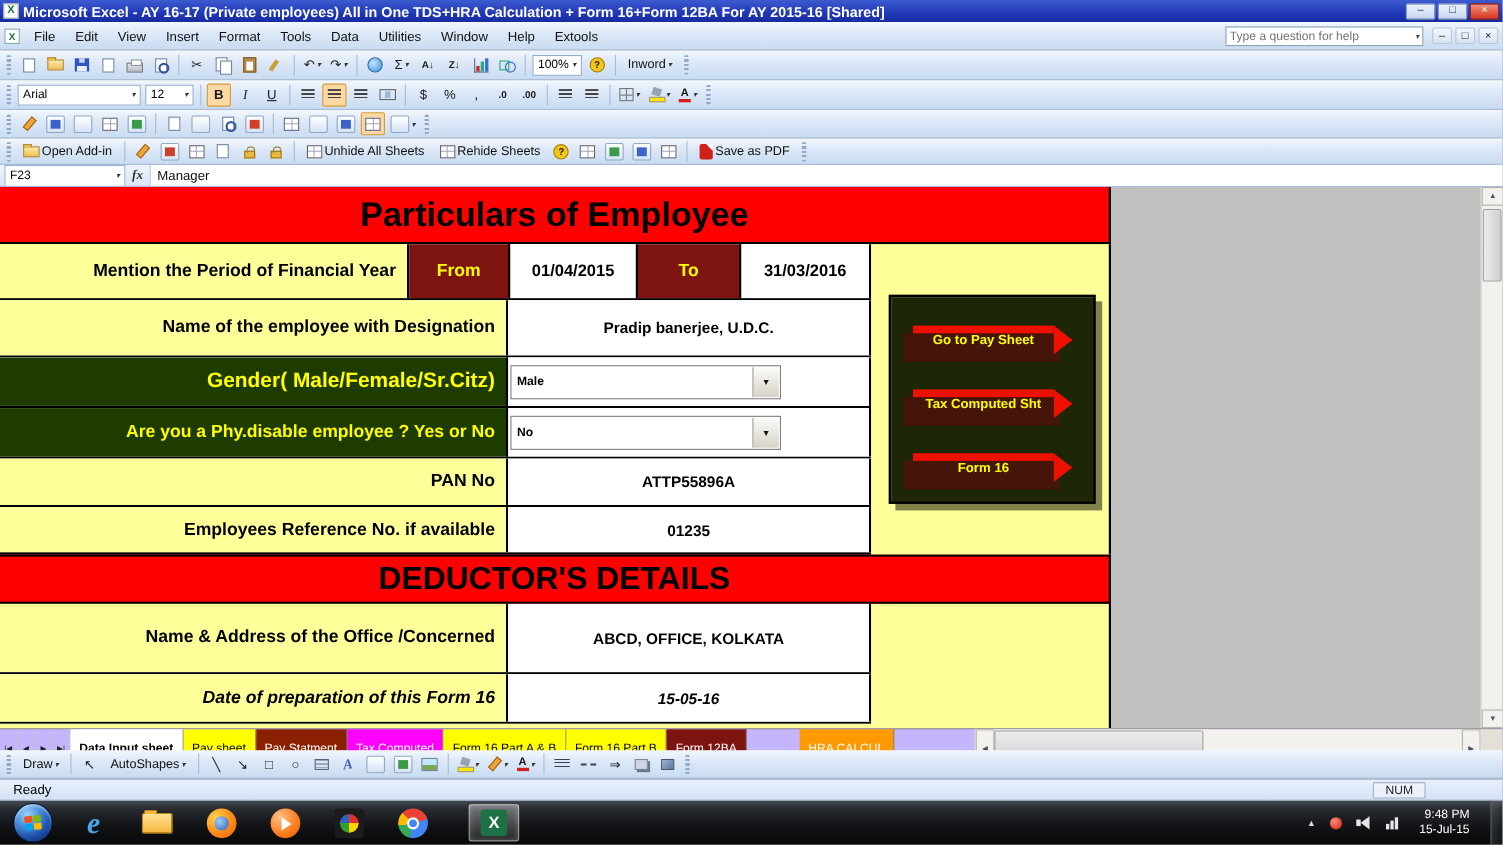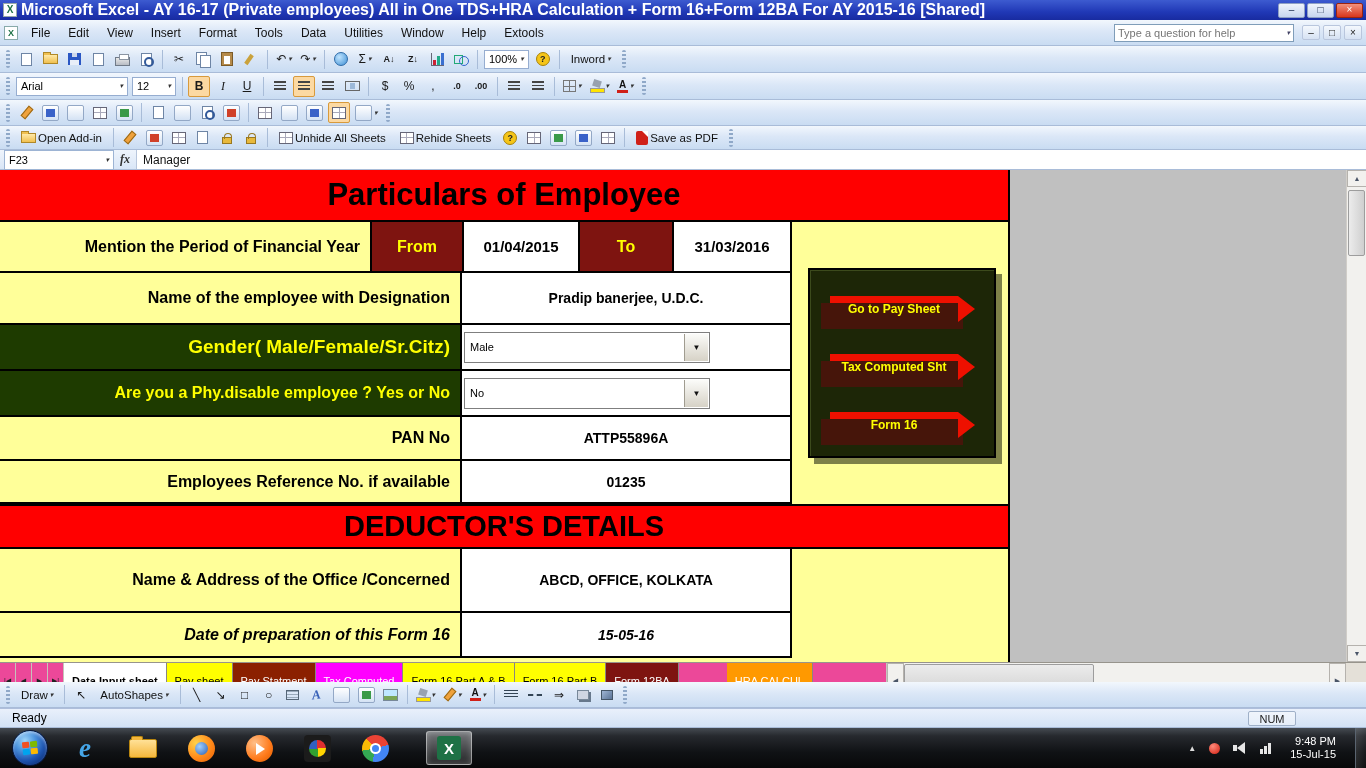--- a/index.html
+++ b/index.html
@@ -6,21 +6,21 @@
   body{width:1366px;height:768px;position:relative;overflow:hidden;background:#c0c0c0;
        font-family:"Liberation Sans",sans-serif;-webkit-font-smoothing:antialiased;}
 
   
   #titlebar{position:absolute;top:0;left:0;width:1366px;height:20px;
     background:linear-gradient(180deg,#3d5bd0,#2038b6 60%,#182ba0);
     display:flex;align-items:center;padding:0 3px;}
   .appico{width:14px;height:14px;background:#fff;border:1px solid #9aa;display:flex;
     align-items:center;justify-content:center;margin-right:4px;}
   .appico b{color:#1e7145;font-size:10px;line-height:10px;}
-  .ttext{color:#fff;font-size:16px;font-weight:bold;white-space:nowrap;overflow:hidden;}
+  .ttext{color:#fff;font-size:13px;font-weight:bold;white-space:nowrap;overflow:hidden;}
   .wbtns{margin-left:auto;display:flex;gap:2px;}
   .wb{width:27px;height:15px;border:1px solid #8ea0c4;border-radius:2px;font-size:10px;line-height:10px;
     background:linear-gradient(#eef3fb,#c7d6ef);color:#1a2a4a;display:flex;align-items:center;justify-content:center;cursor:default;}
   .wb-close{background:linear-gradient(#f2907c,#d8361c);color:#fff;border-color:#9a2410;}
 
   
   .bar{position:absolute;left:0;width:1366px;background:linear-gradient(#f2f7fd,#dbe7f7 45%,#c9dcf2);
     border-bottom:1px solid #a9bcd8;display:flex;align-items:center;padding-left:2px;}
   #menubar{top:20px;height:26px;}
   #tb1{top:46px;height:27px;}
@@ -137,42 +137,42 @@
   .grn{background:#1e3b00;color:#ffff00;}
   .glab{font-size:19px;}
   .fs15{font-size:15px;}
   .w372{width:372px;} .w92{width:92px;} .w116{width:116px;} .w94{width:94px;} .w118{width:118px;}
   .w462{width:462px;} .w330{width:330px;}
   .valL{justify-content:flex-start;padding-left:2px;}
   .strip{width:792px;height:4px;background:#ffff99;}
   .rz{position:absolute;left:792px;width:218px;background:#ffff99;border-right:2px solid #000;}
   #rz1{top:52px;height:282px;} #rz2{top:379px;height:113px;}
   .combo{width:246px;height:31px;background:#fff;border:1px solid #7f7f7f;position:relative;display:flex;
-    align-items:center;padding-left:5px;font-size:11px;font-weight:normal;}
+    align-items:center;padding-left:5px;font-size:11px;font-weight:bold;}
   .combo .cb{position:absolute;top:1px;right:1px;bottom:1px;width:24px;background:linear-gradient(#fbfbf9,#d6d2c6);
     border-left:1px solid #a09c90;display:flex;align-items:center;justify-content:center;font-size:8px;color:#111;}
   #navbox{position:absolute;left:808px;top:98px;width:188px;height:190px;background:#1d2607;border:2px solid #000;
     box-shadow:6px 6px 0 rgba(20,25,5,.55), inset 1px 1px 0 #3c4a1c;}
   .nav-arrow{position:absolute;left:20px;width:128px;height:26px;background:#ee1000;display:flex;align-items:center;
     justify-content:center;color:#ffff00;font-weight:bold;font-size:12px;z-index:0;white-space:nowrap;}
   .nav-arrow::after{content:"";position:absolute;right:-17px;top:0;border-top:13px solid rgba(0,0,0,0);
     border-bottom:13px solid rgba(0,0,0,0);border-left:17px solid #ee1000;}
   .nav-arrow::before{content:"";position:absolute;left:-9px;top:7px;width:142px;height:26px;background:#46150a;z-index:-1;}
   #na1{top:26px;} #na2{top:84px;} #na3{top:142px;}
 
   
   #vscroll{position:absolute;left:1346px;top:170px;width:20px;height:492px;background:#f2f1ee;border-left:1px solid #d0cdc8;}
   .vbtn{position:absolute;left:0;width:20px;height:17px;background:#f2f1ee;border:1px solid #b5b2ad;
     display:flex;align-items:center;justify-content:center;font-size:7px;color:#4a5568;}
   #vup{top:0;} #vdn{bottom:0;}
   #vthumb{position:absolute;left:1px;top:20px;width:17px;height:66px;background:linear-gradient(90deg,#ececec,#cfcfcf);
     border:1px solid #9d9d9d;border-radius:2px;}
 
   
-  #tabsrow{position:absolute;top:662px;left:0;width:1366px;height:36px;background:#ec4899;border-top:1px solid #97948c;
+  #tabsrow{position:absolute;top:662px;left:0;width:1366px;height:36px;background:#c4b5fd;border-top:1px solid #97948c;
     display:flex;align-items:stretch;}
   .tnav{width:16px;display:flex;align-items:center;justify-content:center;font-size:7px;color:#222;border-right:1px solid #c6c2ba;}
   .stab{display:flex;align-items:center;padding:0 8px;font-size:11px;border-right:1px solid #8a877f;white-space:nowrap;color:#000;}
   .t-active{background:#fff;font-weight:bold;text-decoration:underline;}
   .t-yellow{background:#ffff00;}
   .t-darkred{background:#8b2000;color:#fff;}
   .t-magenta{background:#ff00ff;color:#fff;}
   .t-maroon{background:#7e1410;color:#fff;}
   .t-orange{background:#ff9900;color:#fff;margin-left:48px;}
   .hs{margin-left:auto;width:460px;display:flex;align-items:stretch;background:#f2f1ee;border-left:1px solid #c8c5c0;}

